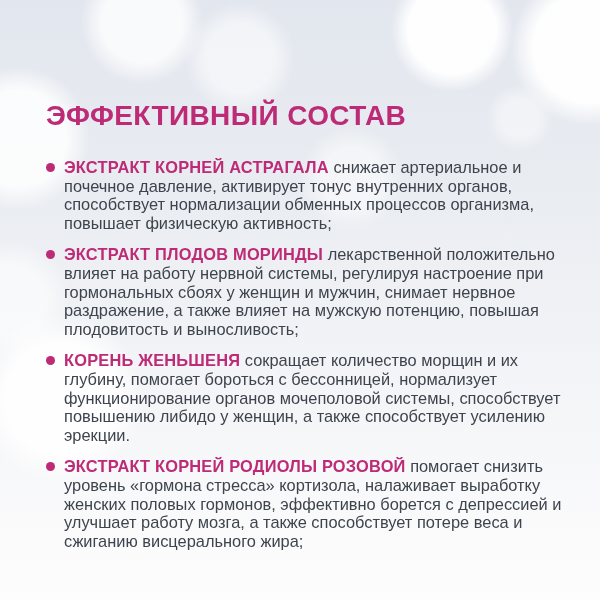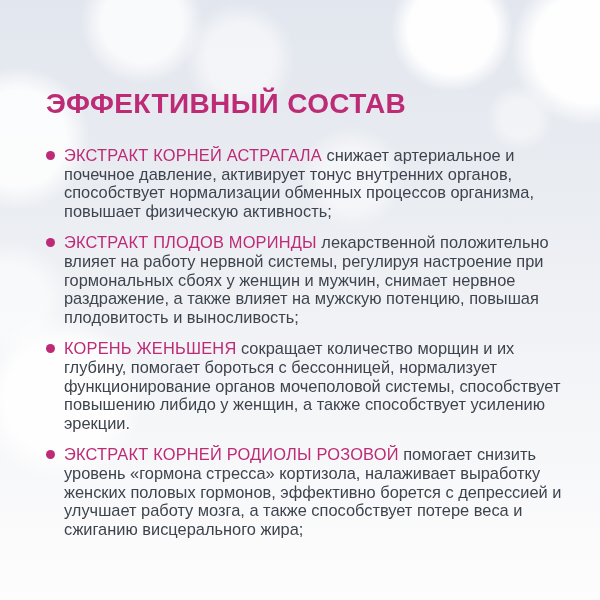--- a/index.html
+++ b/index.html
@@ -27,21 +27,21 @@
       radial-gradient(circle at 18px 138px,  rgba(255,255,255,0.85) 0 48px, rgba(255,255,255,0) 72px),
       radial-gradient(circle at 352px 178px, rgba(255,255,255,0.50) 0 30px, rgba(255,255,255,0) 52px),
       radial-gradient(circle at 520px 118px, rgba(255,255,255,0.45) 0 18px, rgba(255,255,255,0) 34px),
       radial-gradient(circle at 60px 398px,  rgba(255,255,255,0.90) 0 55px, rgba(255,255,255,0) 84px),
       radial-gradient(circle at 10px 300px,  rgba(255,255,255,0.60) 0 35px, rgba(255,255,255,0) 60px);
     pointer-events: none;
   }
   .content {
     position: absolute;
     left: 46px;
-    top: 88px;
+    top: 100px;
     width: 522px;
   }
   .title {
     font-size: 28px;
     font-weight: bold;
     letter-spacing: 0.4px;
     color: var(--accent, #bd2a76);
     margin-bottom: 26px;
   }
   .item {
@@ -57,21 +57,21 @@
     background: var(--accent, #bd2a76);
     margin: 5px 9px 0 0;
   }
   .item-text {
     width: 504px;
     font-size: 16.4px;
     line-height: 18.6px;
     color: #3e444d;
   }
   .item-text .head {
-    font-weight: normal;
+    font-weight: bold;
     color: var(--accent, #bd2a76);
     letter-spacing: 0.2px;
   }
 </style>
 </head>
 <body>
 
 <div class="page">
   <div class="bokeh"></div>
 

